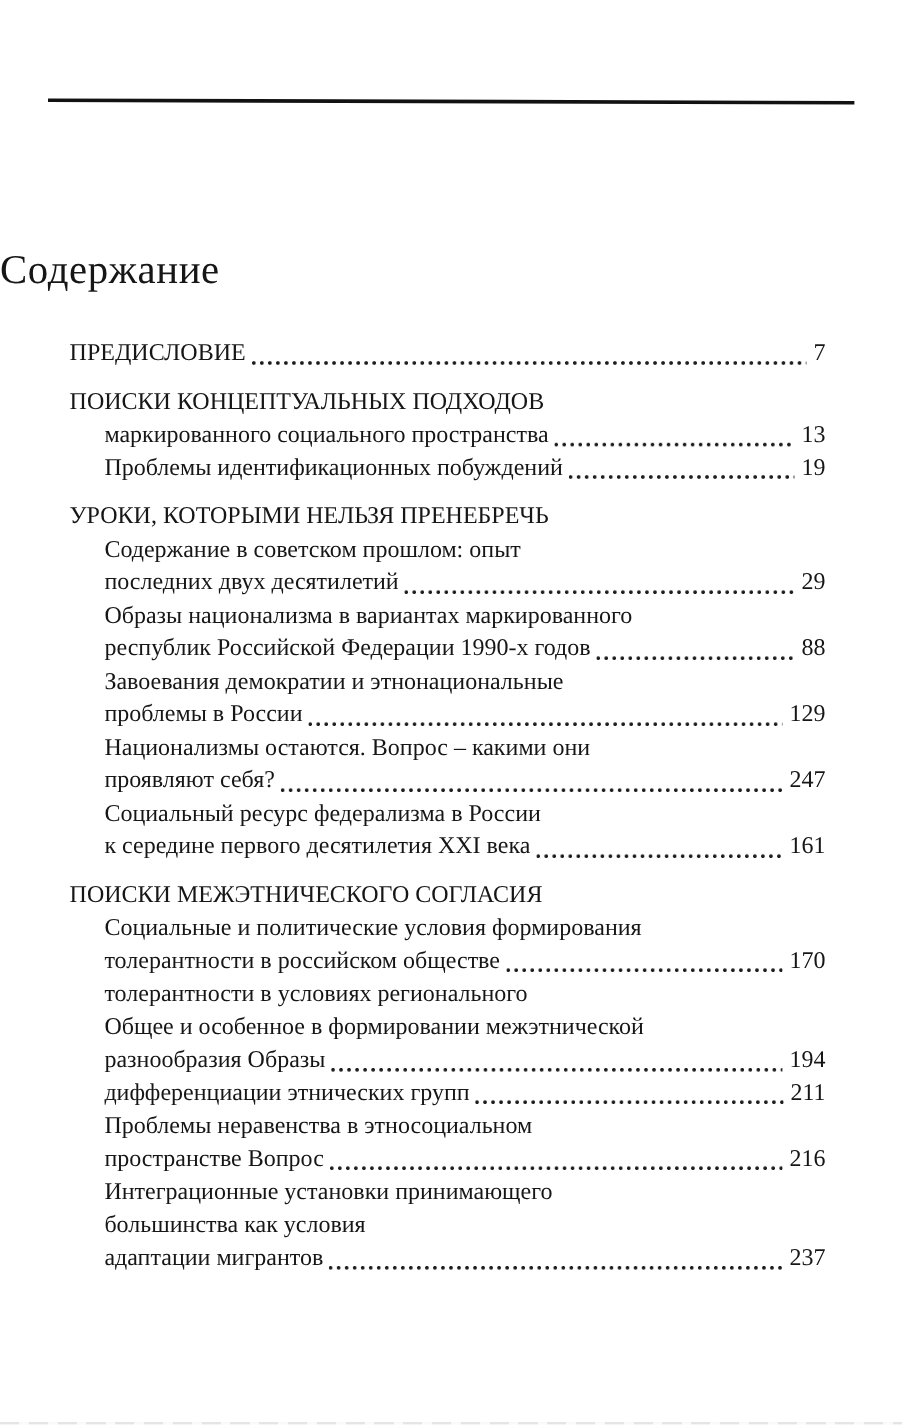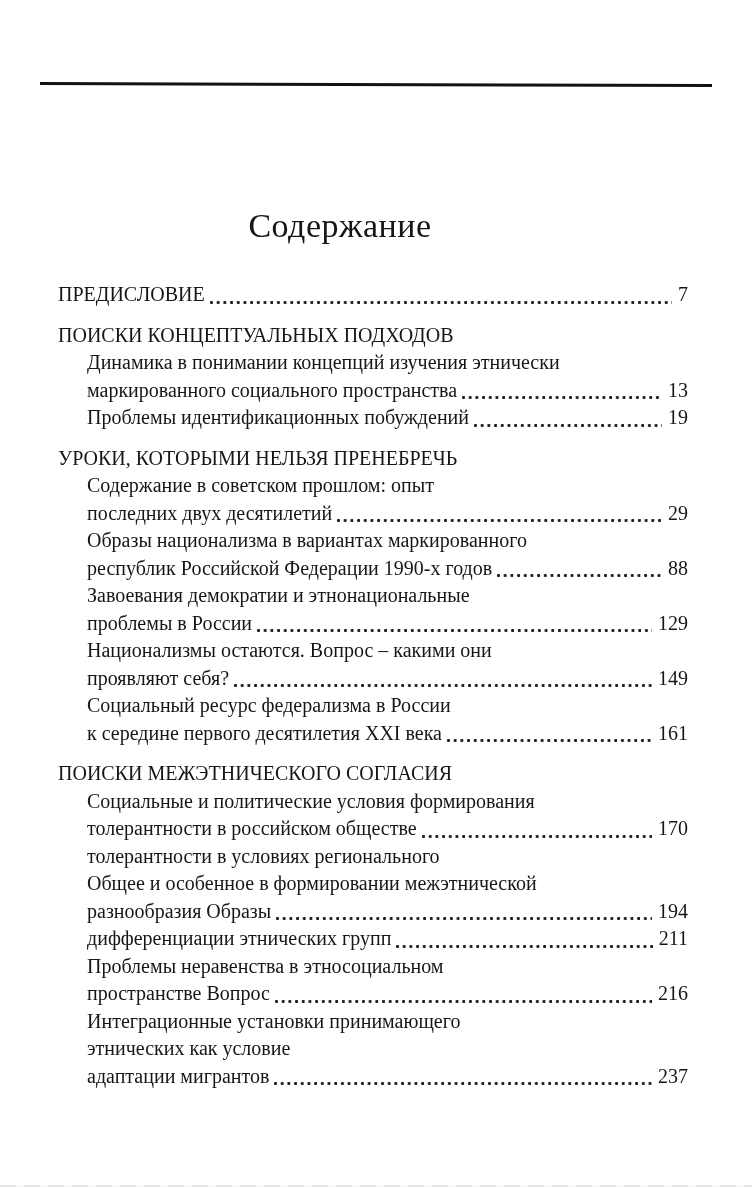--- a/index.html
+++ b/index.html
@@ -23,21 +23,21 @@
     height: 3px;
     background: #121212;
     transform: rotate(0.18deg);
     transform-origin: left center;
   }
   .doc-title {
     position: absolute;
     top: 184px;
     left: 0;
     width: 680px;
-    text-align: center;
+    text-align: left;
     font-size: 34px;
     font-weight: 400;
     letter-spacing: 0.5px;
   }
   .toc {
     position: absolute;
     top: 281px;
     left: 58px;
     width: 630px;
     font-size: 20px;
@@ -86,21 +86,20 @@
       <span class="leader"></span>
       <span class="pagenum">7</span>
     </div>
   </div>
 
   <div class="section">
     <div class="heading-row">
       <span class="txt">ПОИСКИ КОНЦЕПТУАЛЬНЫХ ПОДХОДОВ</span>
     </div>
     <div>
-      <div class="entry-line">Динамика в понимании концепций изучения этнически</div>
       <div class="entry-last">
         <span class="txt">маркированного социального пространства</span>
         <span class="leader"></span>
         <span class="pagenum">13</span>
       </div>
     </div>
     <div>
       <div class="entry-last">
         <span class="txt">Проблемы идентификационных побуждений</span>
         <span class="leader"></span>
@@ -135,21 +134,21 @@
         <span class="txt">проблемы в России</span>
         <span class="leader"></span>
         <span class="pagenum">129</span>
       </div>
     </div>
     <div>
       <div class="entry-line">Национализмы остаются. Вопрос – какими они</div>
       <div class="entry-last">
         <span class="txt">проявляют себя?</span>
         <span class="leader"></span>
-        <span class="pagenum">149</span>
+        <span class="pagenum">247</span>
       </div>
     </div>
     <div>
       <div class="entry-line">Социальный ресурс федерализма в России</div>
       <div class="entry-last">
         <span class="txt">к середине первого десятилетия XXI века</span>
         <span class="leader"></span>
         <span class="pagenum">161</span>
       </div>
     </div>
@@ -186,21 +185,21 @@
     <div>
       <div class="entry-line">Проблемы неравенства в этносоциальном</div>
       <div class="entry-last">
         <span class="txt">пространстве Вопрос</span>
         <span class="leader"></span>
         <span class="pagenum">216</span>
       </div>
     </div>
     <div>
       <div class="entry-line">Интеграционные установки принимающего</div>
-      <div class="entry-line">этнических как условие</div>
+      <div class="entry-line">большинства как условия</div>
       <div class="entry-last">
         <span class="txt">адаптации мигрантов</span>
         <span class="leader"></span>
         <span class="pagenum">237</span>
       </div>
     </div>
   </div>
 
 </div>
 

